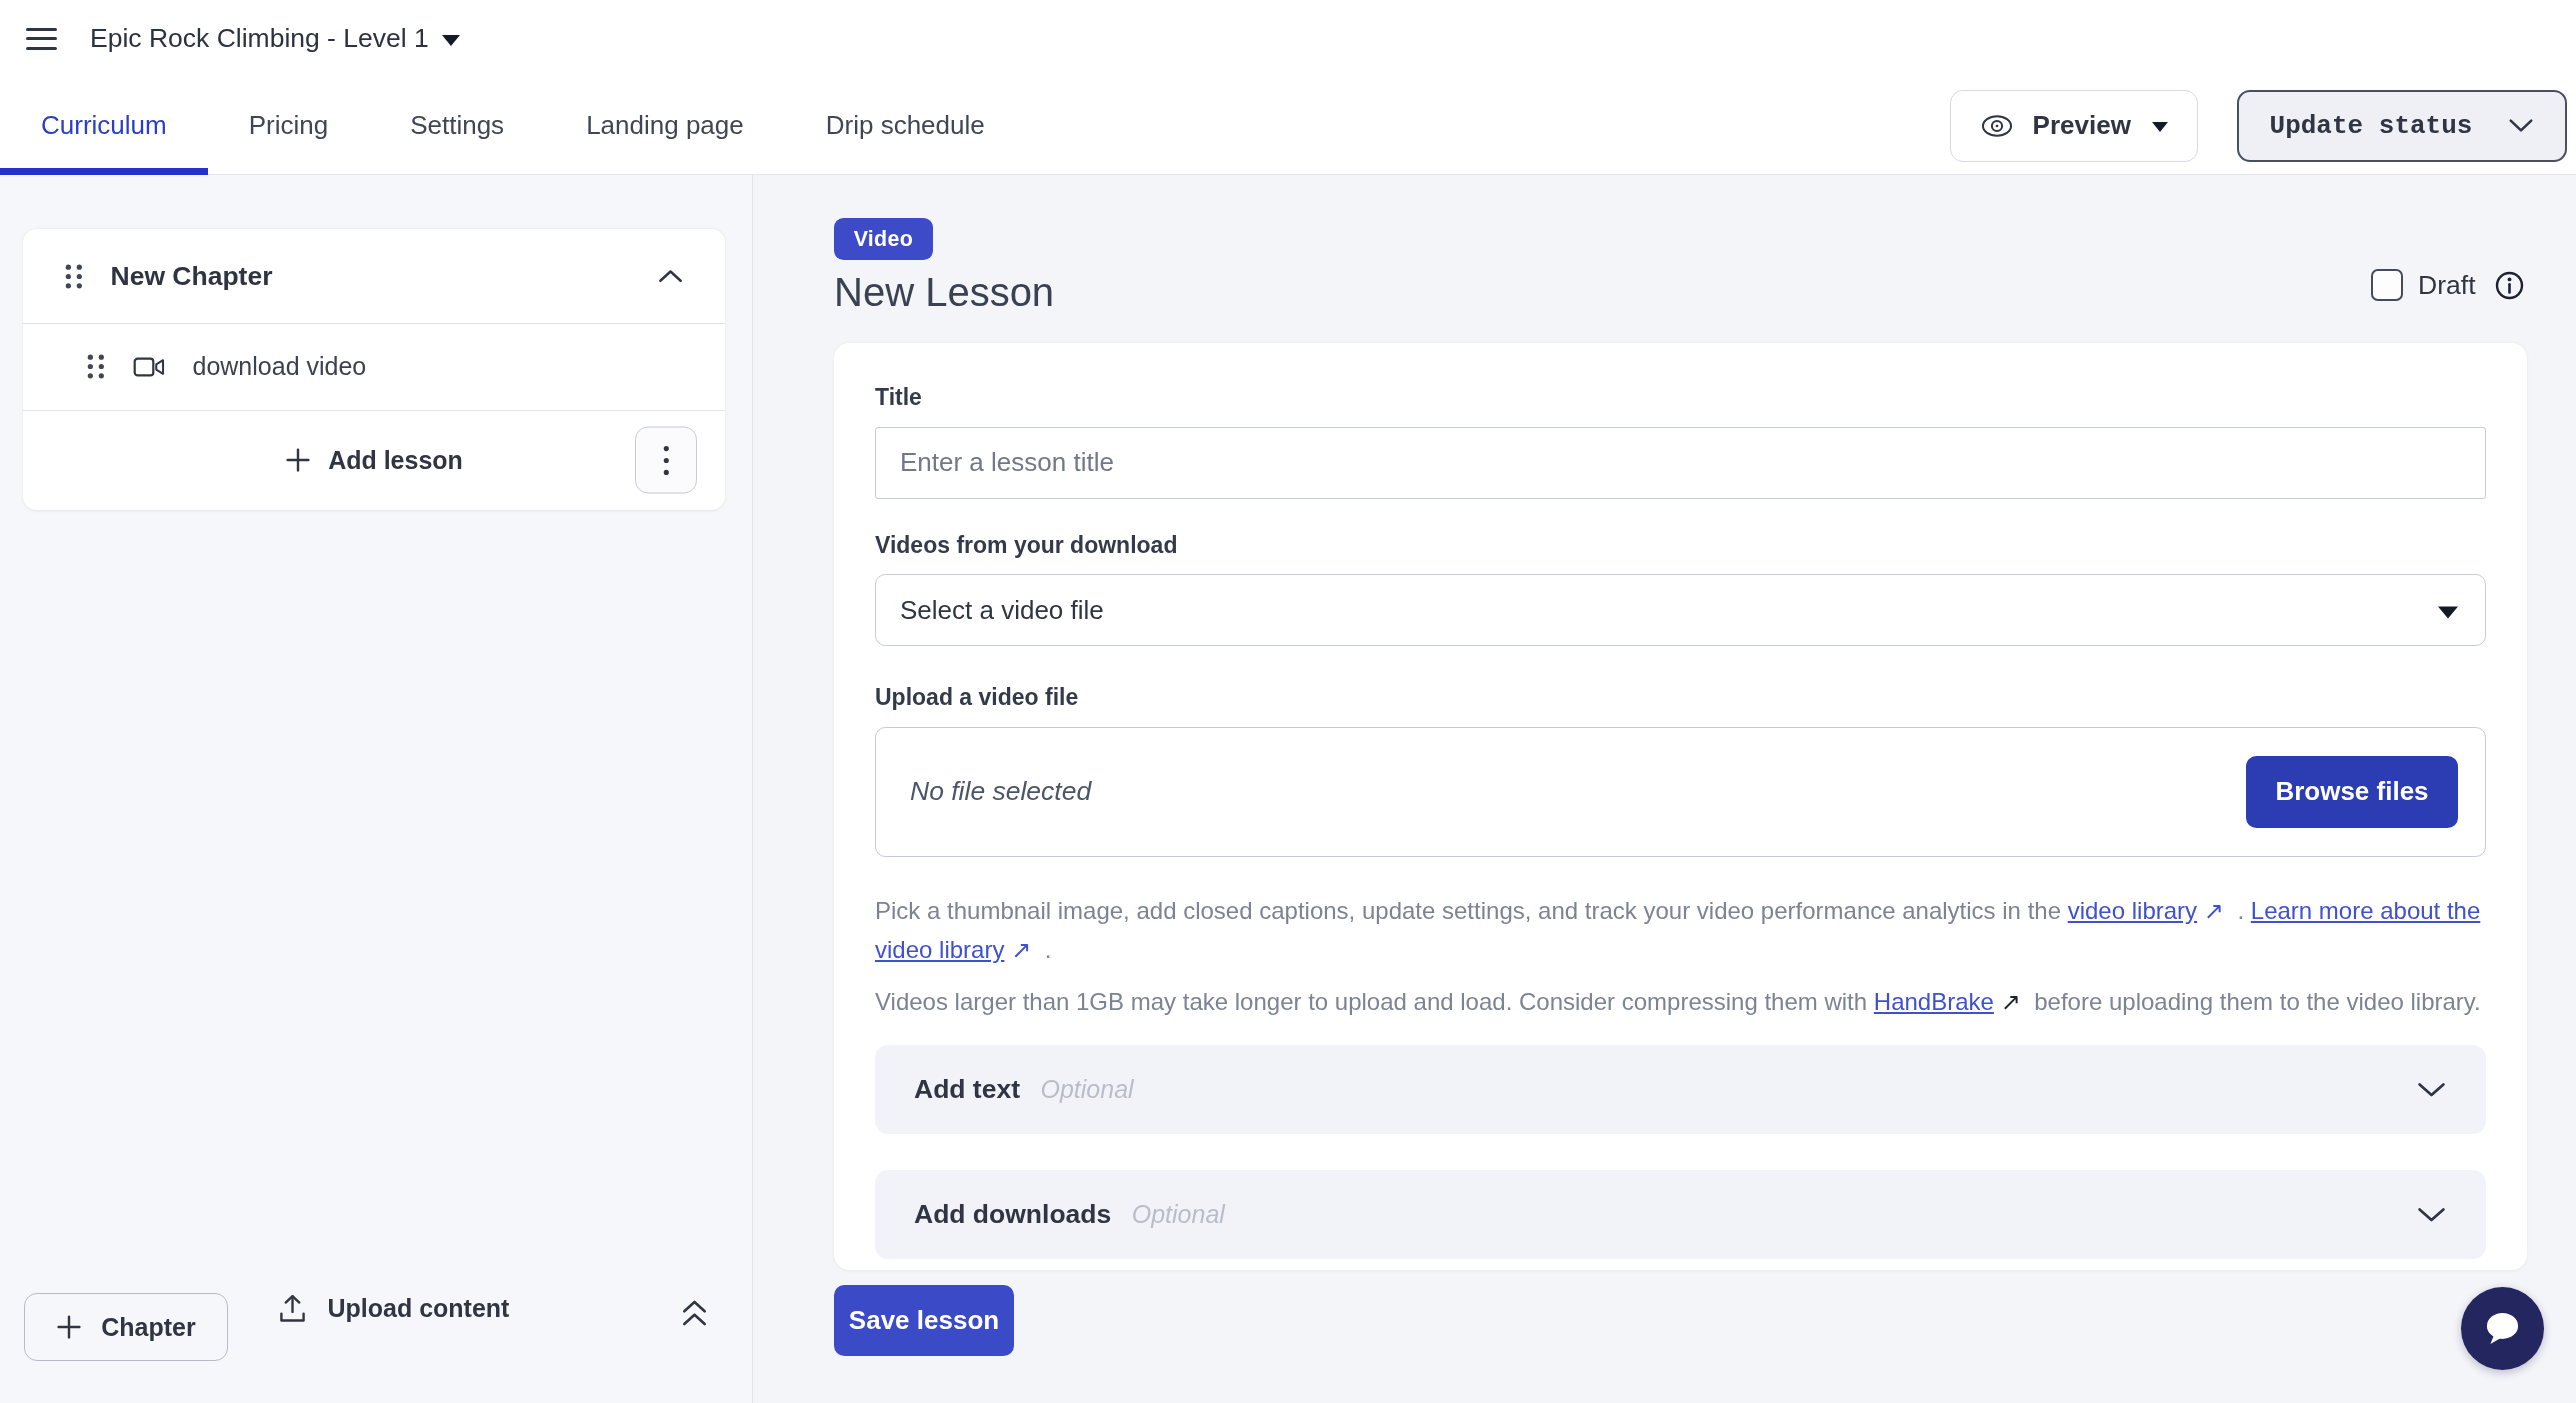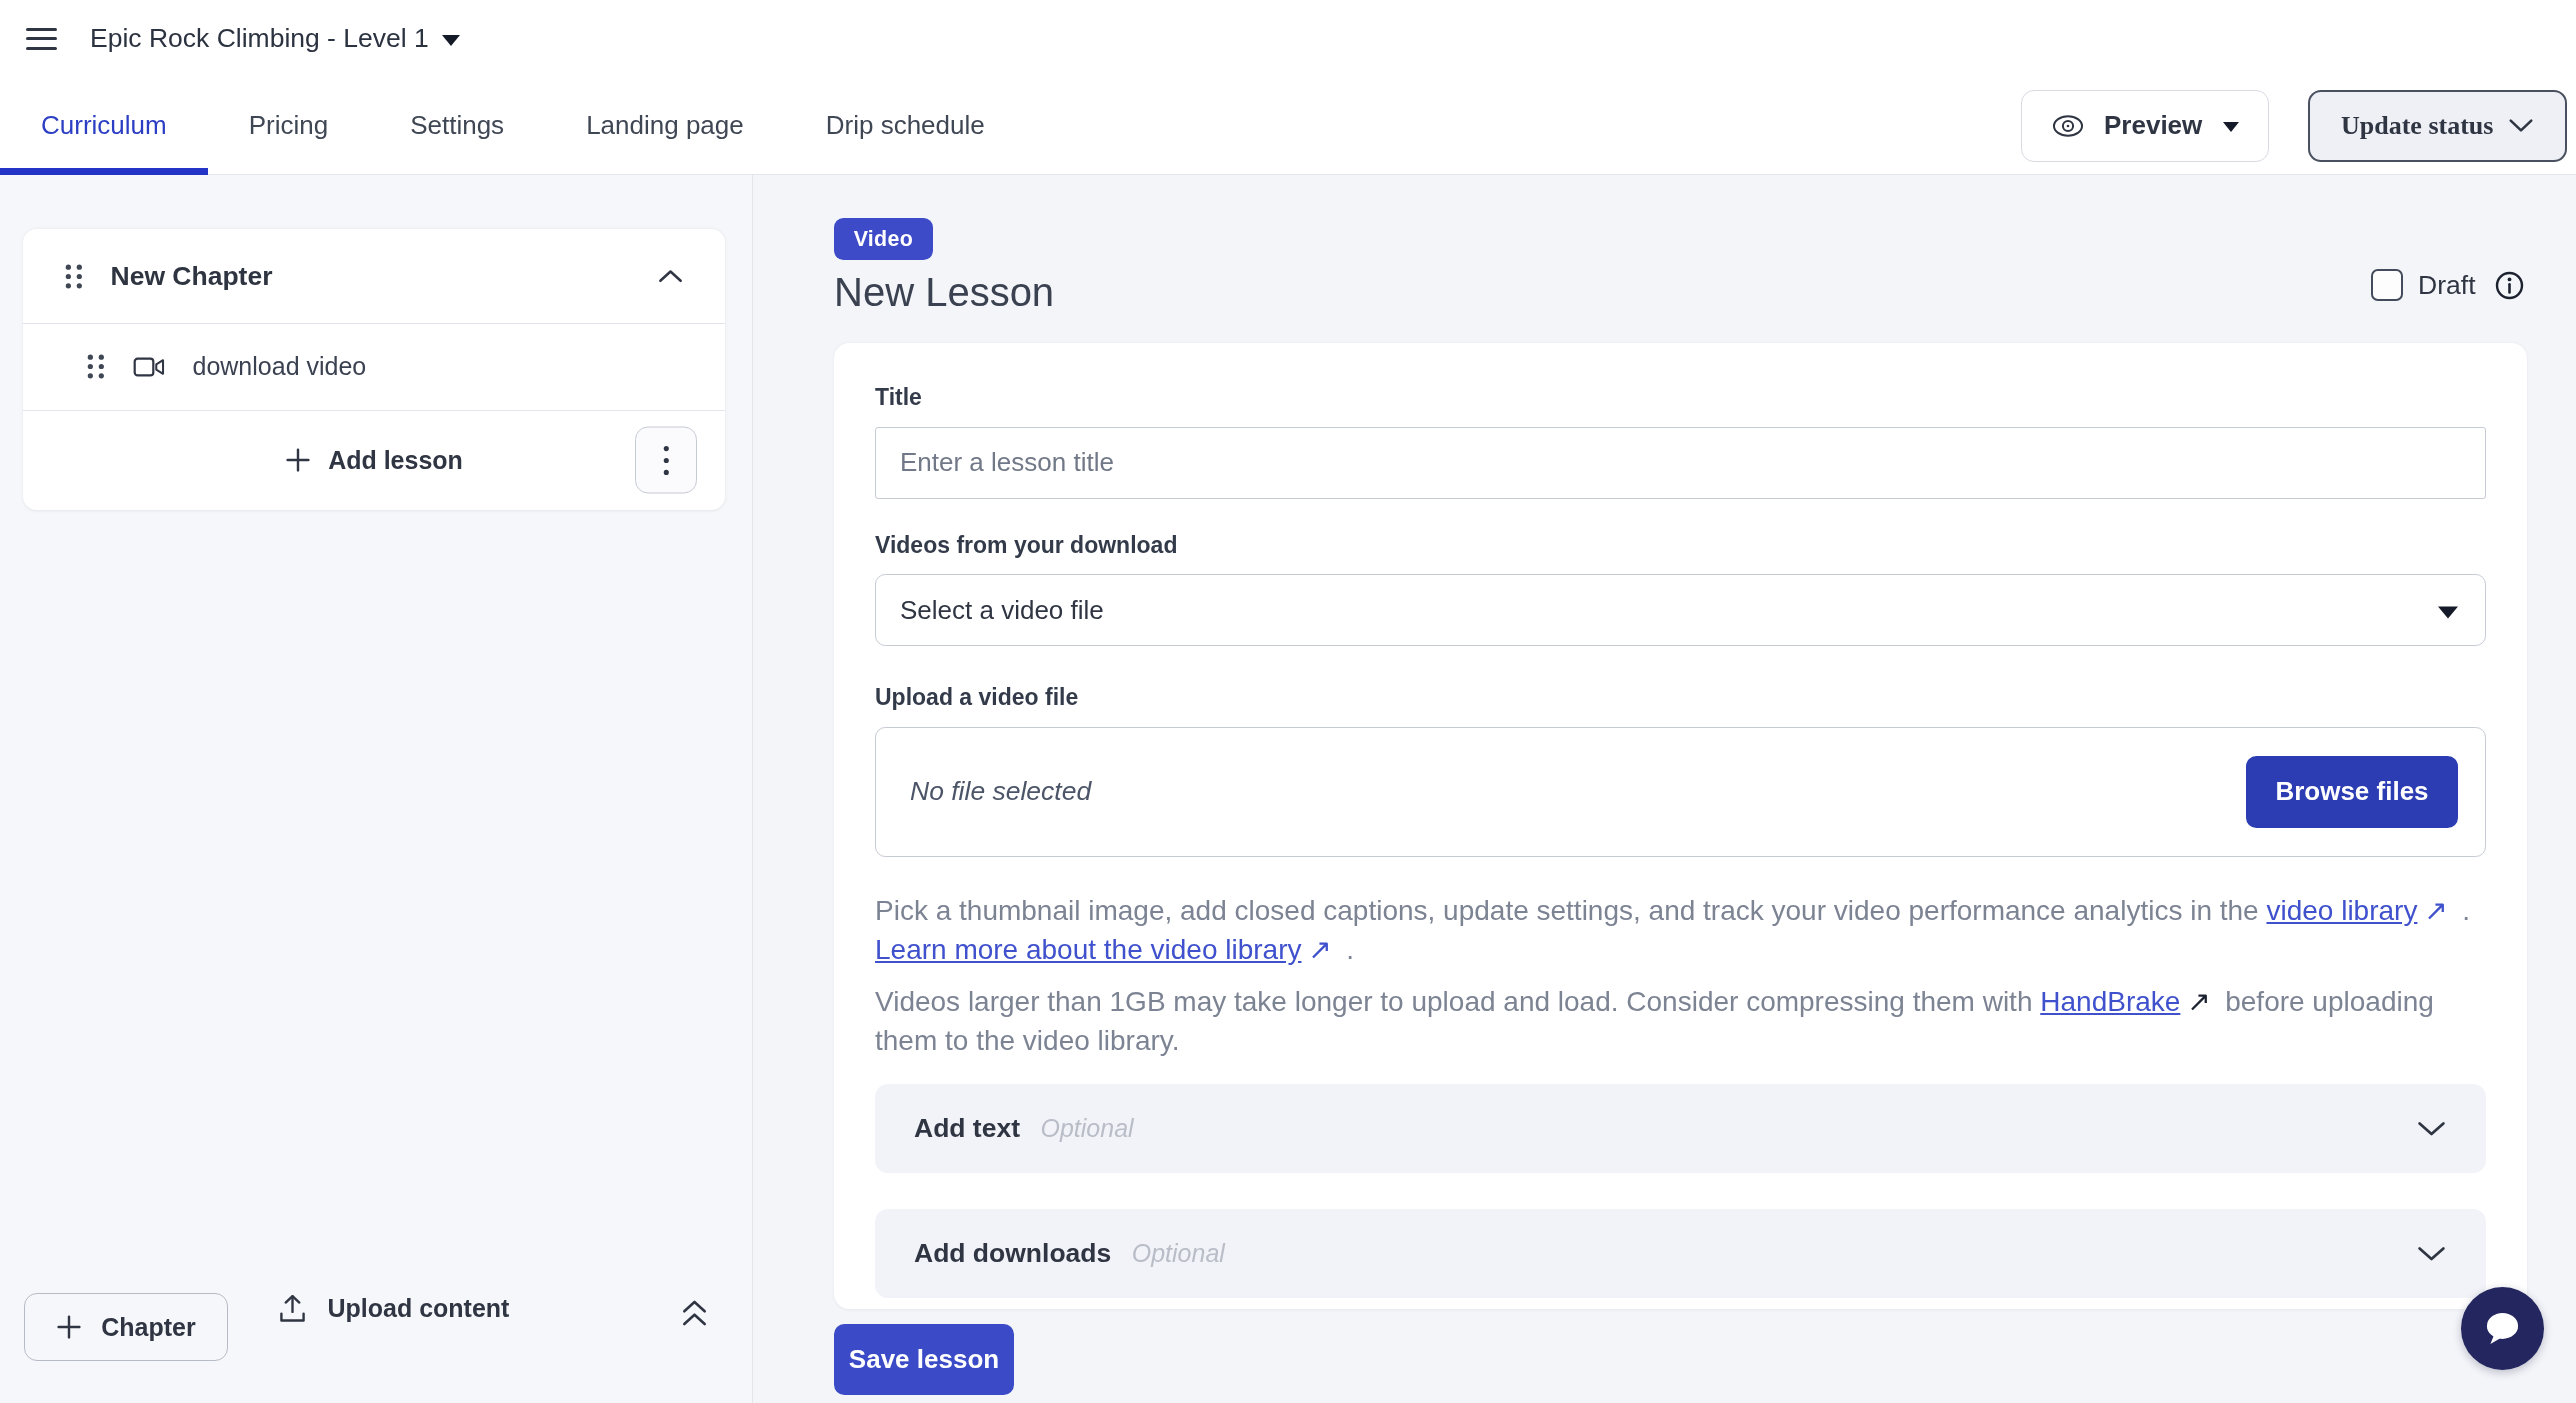--- a/index.html
+++ b/index.html
@@ -42,23 +42,23 @@
     content:""; position:absolute; left:0; right:0; bottom:-0.9px; height:6.8px; background:#2434c6;
   }
   .tabbar-actions { margin-left:auto; display:flex; align-items:center; gap:39px; }
   .btn-preview {
     display:flex; align-items:center; gap:19px; height:72px; padding:0 29px;
     background:#ffffff; border:1.7px solid #d7dae1; border-radius:13px;
     font-family:inherit; font-size:26px; font-weight:600; color:#2f3542; cursor:pointer;
   }
   .btn-preview .caret-down { margin-left:1.7px; border-left-width:8.6px; border-right-width:8.6px; border-top-width:10.3px; }
   .btn-update {
-    display:flex; align-items:center; gap:15px; height:72px; padding:0 31px;
+    display:flex; align-items:center; gap:36px; height:72px; padding:0 31px;
     background:#eef0f5; border:2.1px solid #49505f; border-radius:13px;
-    font-family:Liberation Serif, serif; font-size:26px; font-weight:600; color:#2f3542; cursor:pointer;
+    font-family:Liberation Mono, monospace; font-size:26px; font-weight:600; color:#2f3542; cursor:pointer;
   }
 
   
   .content { display:flex; height:1228px; }
 
   
   .sidebar {
     width:753px; background:#f6f7fa; border-right:0.9px solid #e2e4ea; position:relative; flex:none;
   }
   .chapter-card {
@@ -139,21 +139,21 @@
   .upload-box {
     height:130px; border:1.4px solid #c6cad3; border-radius:10.3px;
     display:flex; align-items:center; padding:0 27px 0 34px; background:#fff;
   }
   .no-file { font-style:italic; font-size:26.5px; color:#4c5568; }
   .btn-browse {
     margin-left:auto; width:212px; height:72px;
     background:#2c3cb3; color:#ffffff; border:none; border-radius:10.3px;
     font-family:inherit; font-size:26px; font-weight:700; cursor:pointer;
   }
-  .help-p { margin-top:34px; font-size:28px; color:#7c8393; line-height:39px; }
+  .help-p { margin-top:34px; font-size:24px; color:#7c8393; line-height:39px; }
   .help-p + .help-p { margin-top:13.7px; }
   .help-link { color:#3f51cc; text-decoration:underline; cursor:pointer; }
   .ext-arrow { color:#3f51cc; margin:0 6.8px; font-style:normal; text-decoration:none; }
   .ext-arrow.dark { color:#1c2230; }
   .accordion {
     margin-top:24px; height:89px; background:#f2f3f8; border-radius:13px;
     display:flex; align-items:center; padding:0 39px; cursor:pointer;justify-content:center;
   }
   .accordion + .accordion { margin-top:36px; }
   .acc-label { font-size:26.5px; font-weight:600; color:#2f3542; }

